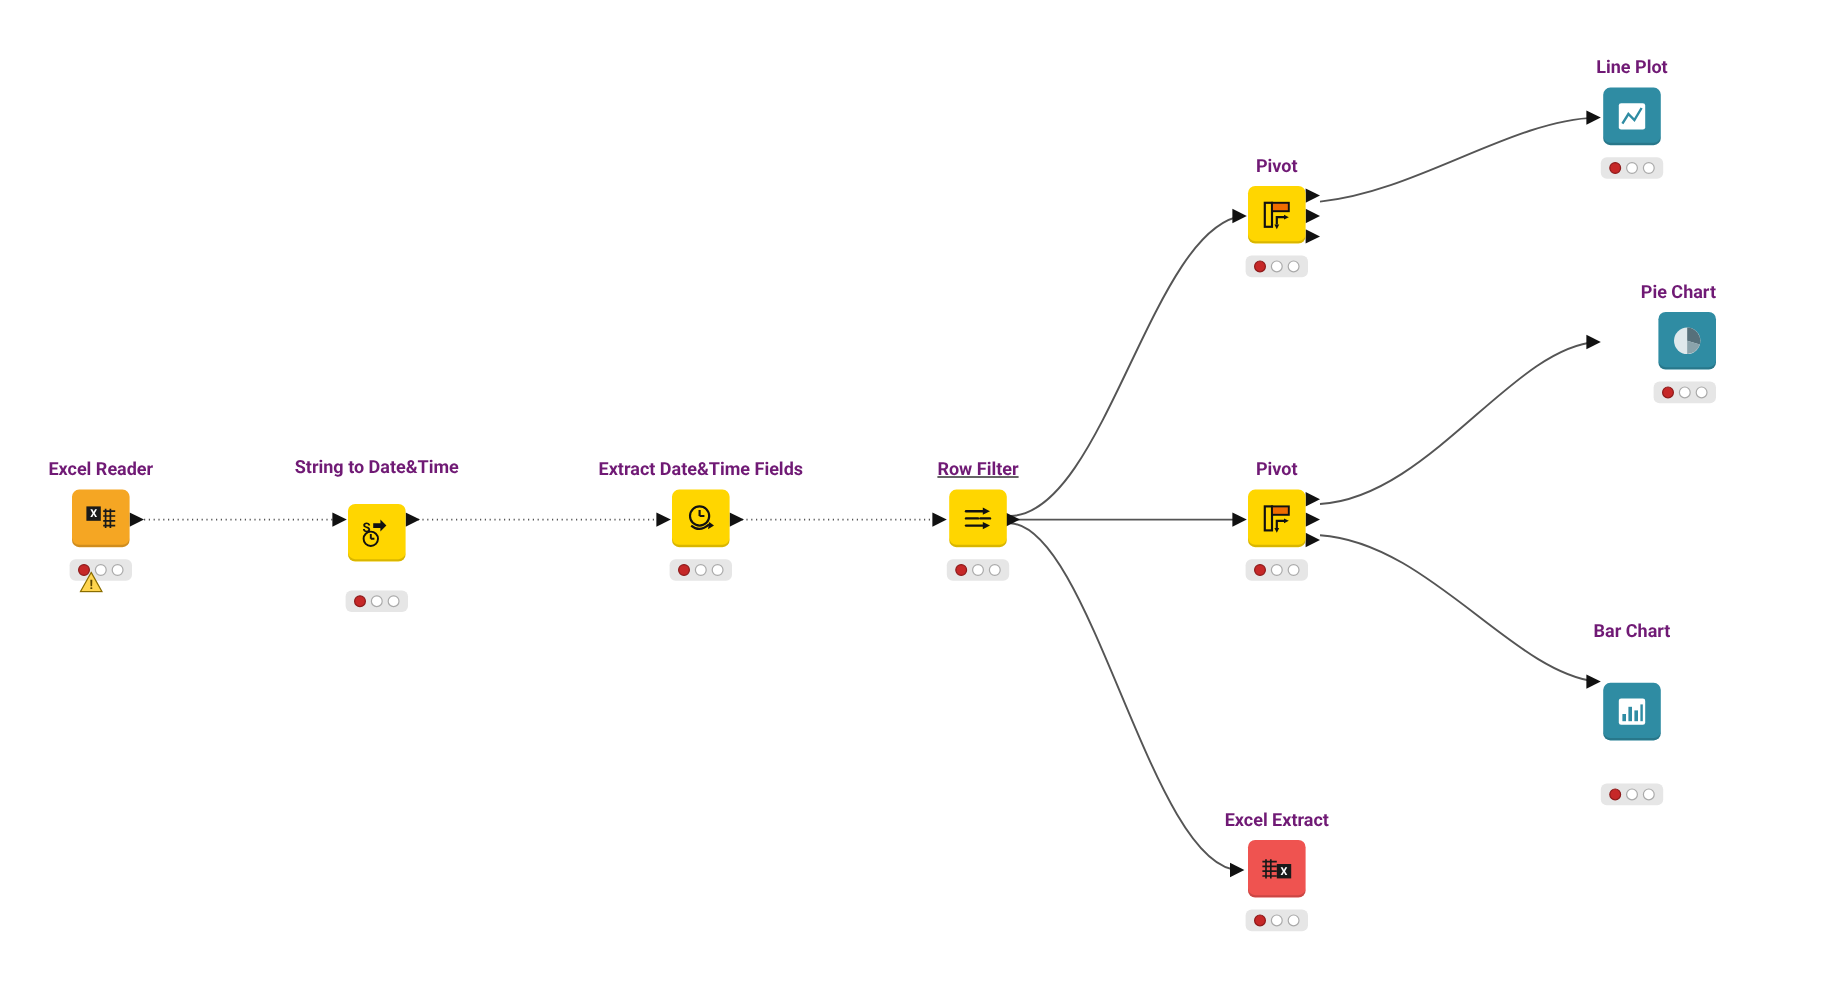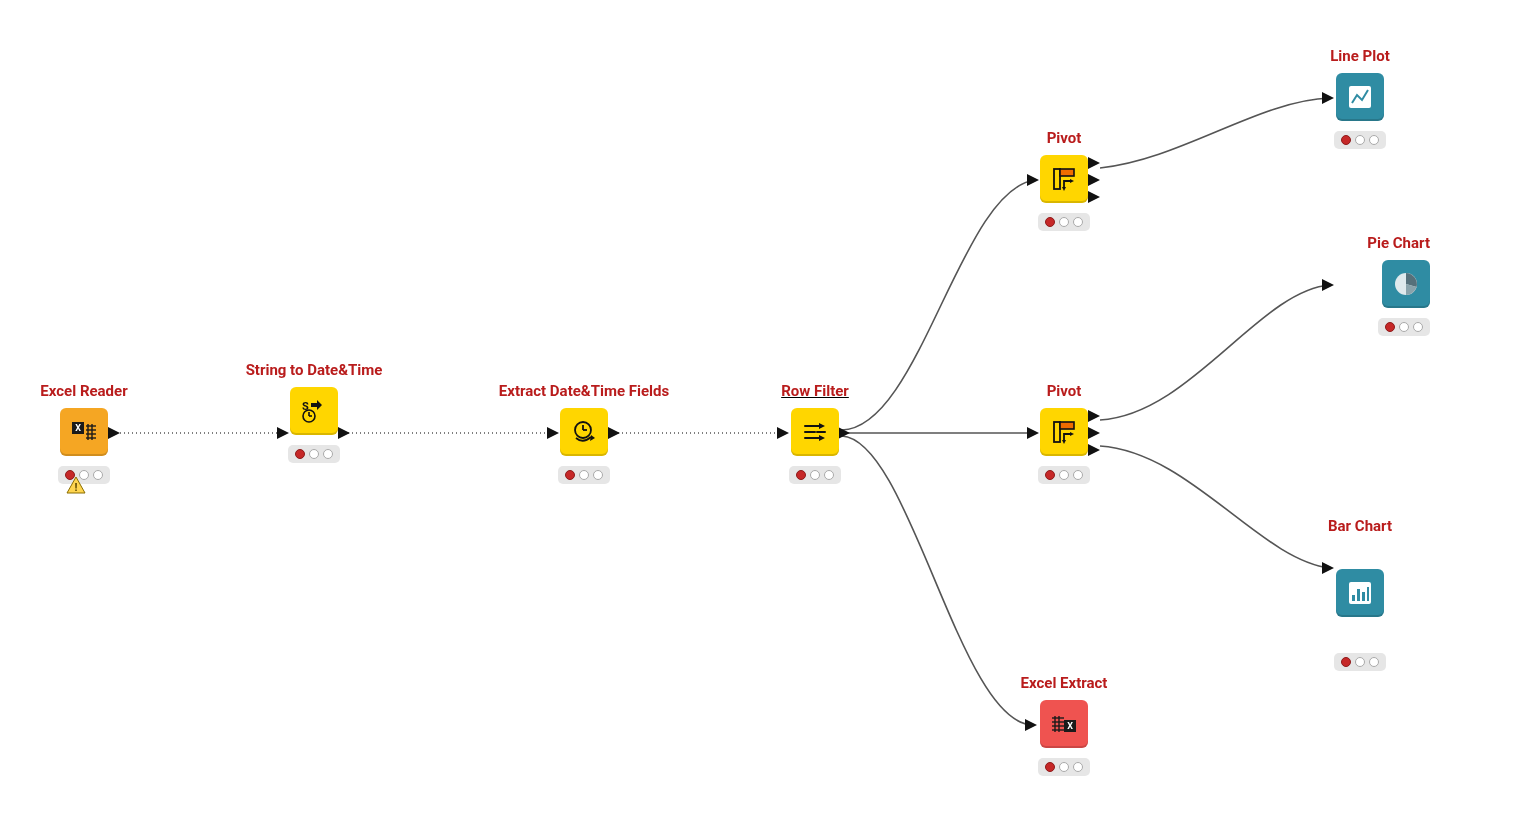--- a/index.html
+++ b/index.html
@@ -19,21 +19,21 @@
   .node {
     position: absolute;
     width: 140px;
     display: flex;
     flex-direction: column;
     align-items: center;
   }
   .node-label {
     font-size: 15px;
     font-weight: 700;
-    color: #b91c1c;
+    color: #701a75;
     text-align: center;
     margin-bottom: 8px;
     white-space: nowrap;
   }
   .node-icon {
     width: 48px;
     height: 48px;
     border-radius: 6px;
     display: flex;
     align-items: center;
@@ -168,21 +168,21 @@
       <div class="dot red"></div>
         <div class="dot"></div>
         <div class="dot"></div>
     </div>
     <svg class="warn" width="20" height="18">
       <polygon points="10,1 19,17 1,17" fill="#ffd54f" stroke="#8a6d00" stroke-width="1"></polygon>
       <text x="10" y="15" font-size="11" font-weight="bold" text-anchor="middle" fill="#5c4600">!</text>
     </svg>
   </div>
 
-  <div class="node" style="left:244px; top:361px;">
+  <div class="node" style="left:244px; top:380px;gap:14px;">
     <div class="node-label">String to Date&amp;Time</div>
     <div class="node-icon" style="background:#ffd600;">
       <svg width="30" height="26" viewBox="0 0 30 26">
         <text x="3" y="12" font-size="11" font-weight="bold" fill="#111">S</text>
         <path d="M12 5 h6 v-3 l5 5 -5 5 v-3 h-6 z" fill="#111"></path>
         <circle cx="10" cy="18" r="6" fill="none" stroke="#111" stroke-width="1.6"></circle>
         <line x1="10" y1="18" x2="10" y2="14" stroke="#111" stroke-width="1.6"></line>
         <line x1="10" y1="18" x2="13" y2="18" stroke="#111" stroke-width="1.6"></line>
       </svg>
     </div>

